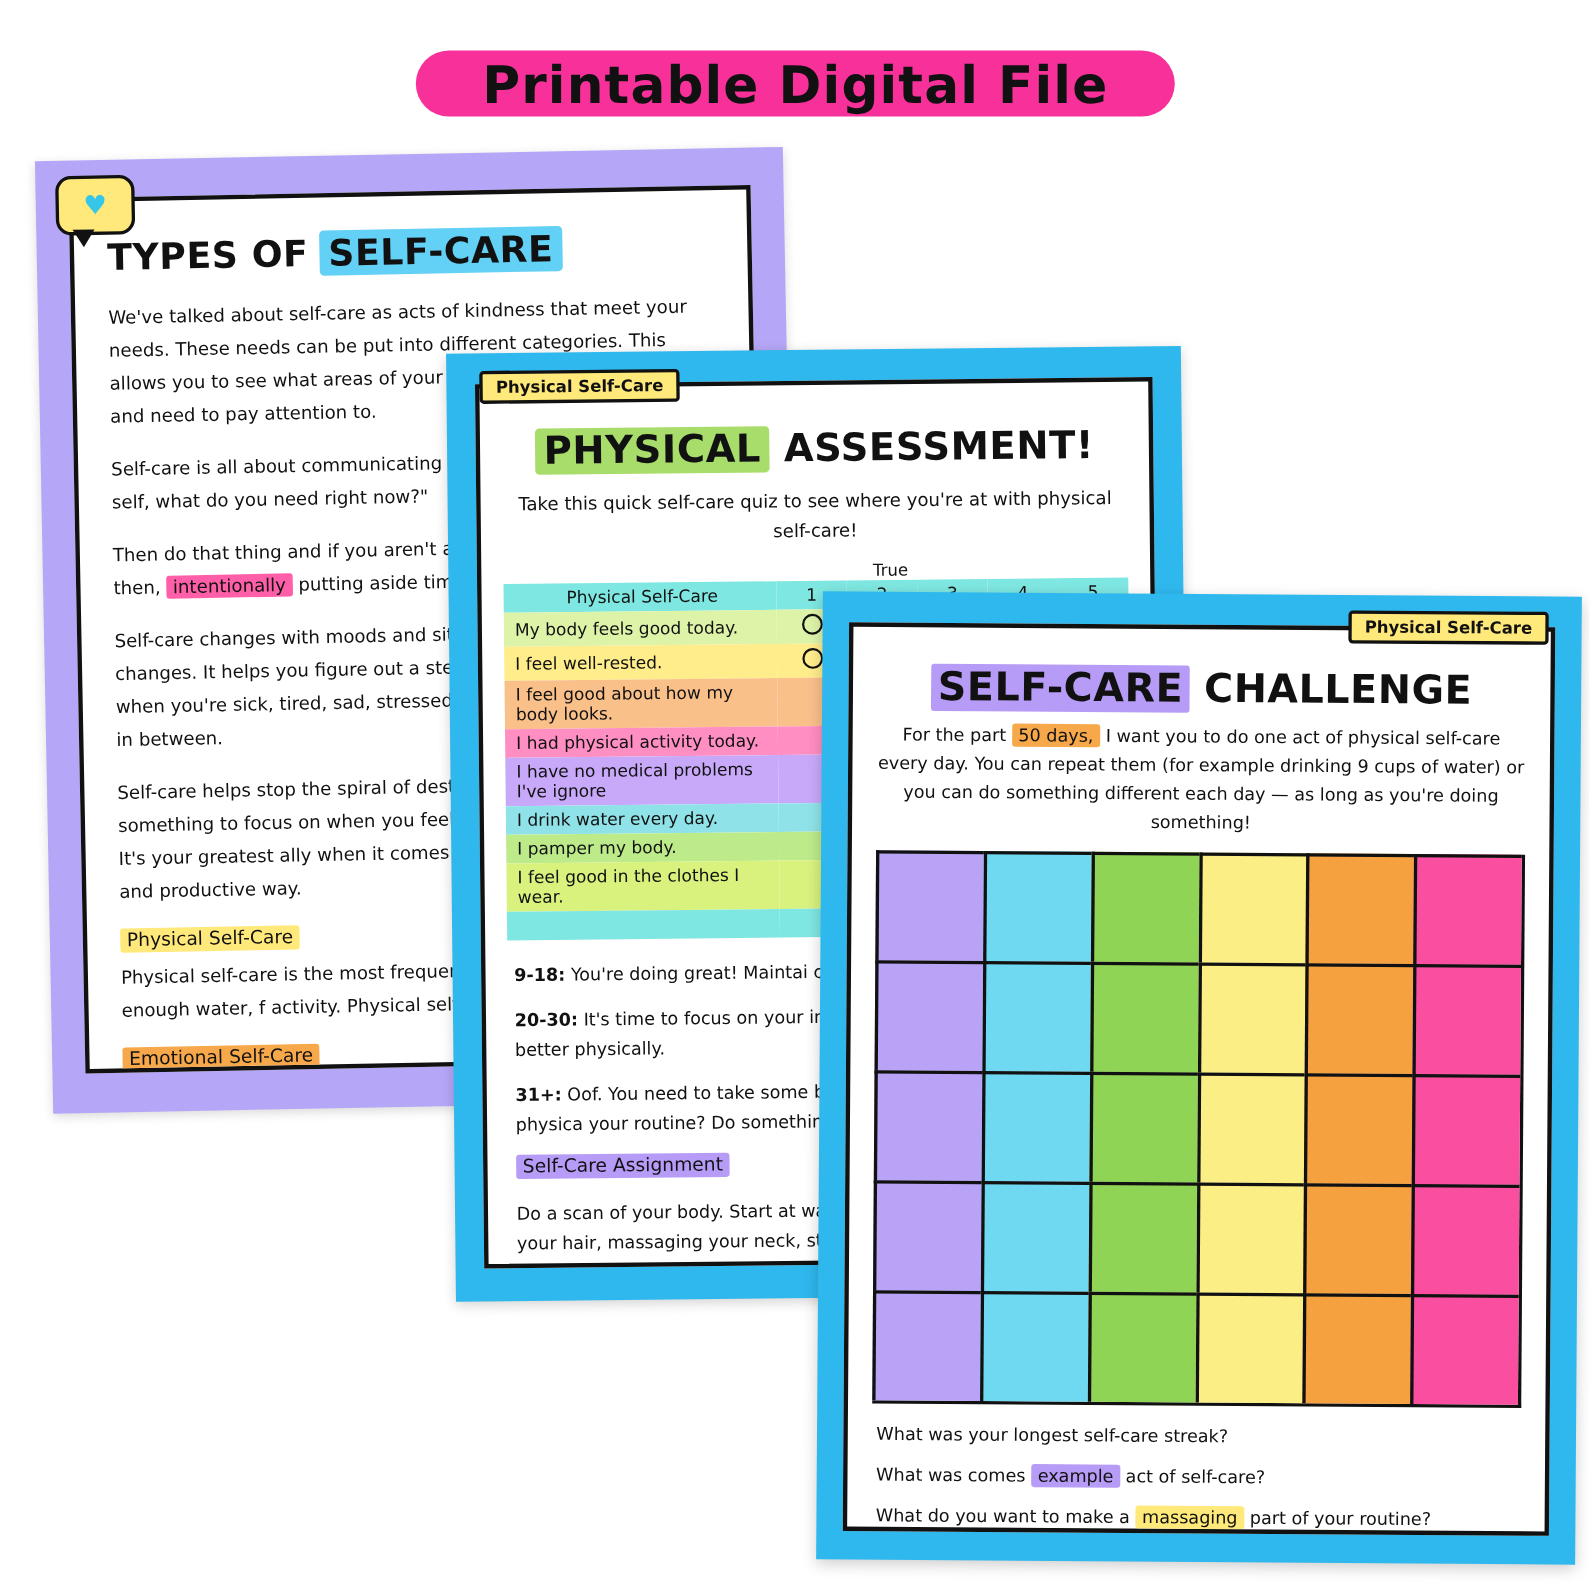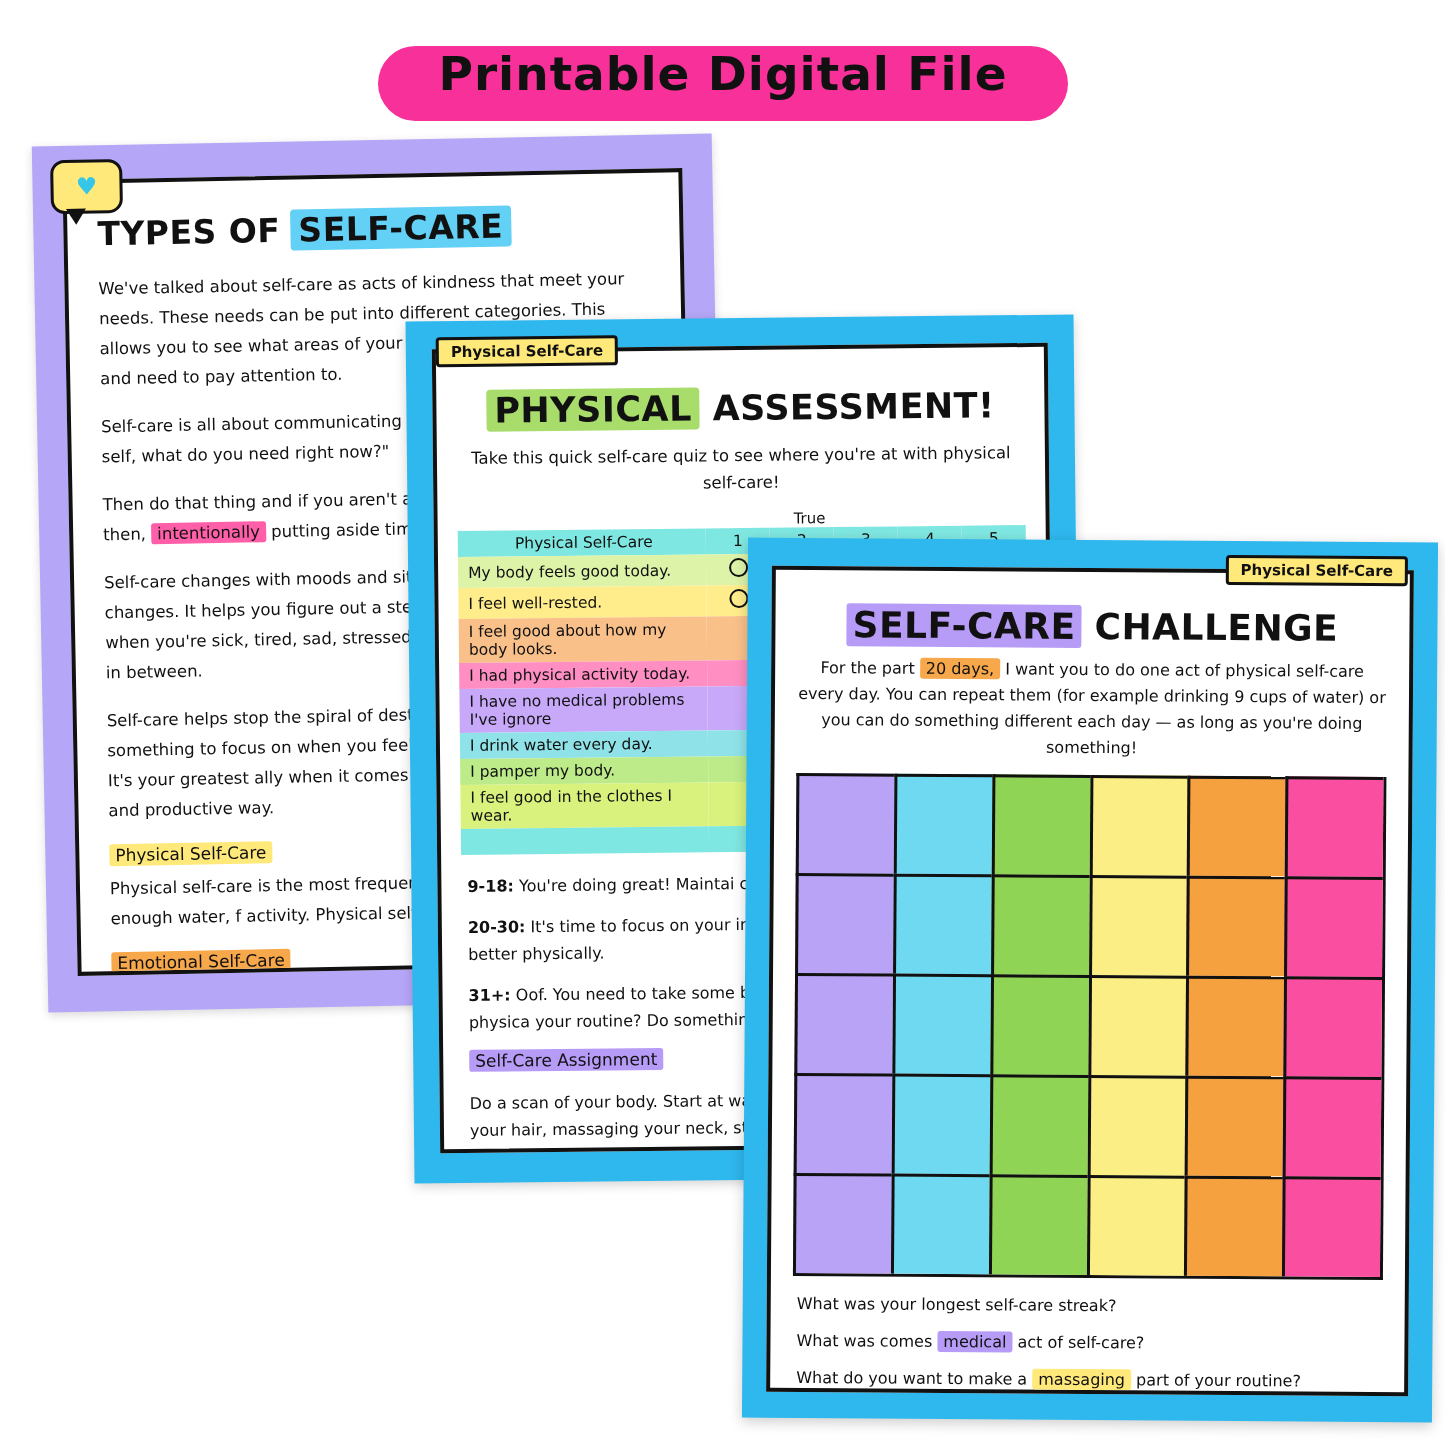--- a/index.html
+++ b/index.html
@@ -7,23 +7,23 @@
     width:1445px;height:1445px;
     background:#ffffff;
     font-family:"DejaVu Sans", sans-serif;
     position:relative;
     overflow:hidden;
   }
   .stage{position:absolute;inset:0;}
 
   
   .banner{
-    position:absolute;left:378px;top:46px;width:690px;height:75px;
+    position:absolute;left:378px;top:46px;width:690px;height:60px;
     background:#f8319a;border-radius:40px;
-    display:flex;align-items:flex-start;justify-content:center;
+    display:flex;align-items:flex-end;justify-content:center;
   }
   .banner-text{
     color:#111;font-size:47px;letter-spacing:1px;
     font-family:"DejaVu Sans", sans-serif;font-weight:600;
   }
 
   
   .sheet{position:absolute;box-sizing:border-box;}
   .inner{
     background:#fff;border:4px solid #111;box-sizing:border-box;
@@ -292,21 +292,21 @@
 
   <div class="sheet" id="sheet3">
     <div class="tab-right">Physical Self-Care</div>
     <div class="inner">
       <div class="s3-title">
         <span class="hl-purple">SELF-CARE</span>
         <span>CHALLENGE</span>
       </div>
       <div class="s3-sub">
         <span>For the part</span>
-        <span class="hl-orange">20 days,</span>
+        <span class="hl-orange">50 days,</span>
         <span>I want you to do one act of physical self-care every day. You can repeat them (for example drinking 9 cups of water) or you can do something different each day — as long as you're doing something!</span>
       </div>
 
       <div class="grid">
         <div class="cell" style="background:#b9a3f7"></div>
         <div class="cell" style="background:#6fd9f2"></div>
         <div class="cell" style="background:#8fd455"></div>
         <div class="cell" style="background:#fbee84"></div>
         <div class="cell" style="background:#f6a13f"></div>
         <div class="cell" style="background:#fa4fa0"></div>
@@ -336,21 +336,21 @@
         <div class="cell" style="background:#6fd9f2"></div>
         <div class="cell" style="background:#8fd455"></div>
         <div class="cell" style="background:#fbee84"></div>
         <div class="cell" style="background:#f6a13f"></div>
         <div class="cell" style="background:#fa4fa0"></div>
       </div>
 
       <div class="q">What was your longest self-care streak?</div>
       <div class="q">
         <span>What was comes</span>
-        <span class="hl-purple">medical</span>
+        <span class="hl-purple">example</span>
         <span>act of self-care?</span>
       </div>
       <div class="q">
         <span>What do you want to make a</span>
         <span class="hl-yellow">massaging</span>
         <span>part of your routine?</span>
       </div>
     </div>
   </div>
 

